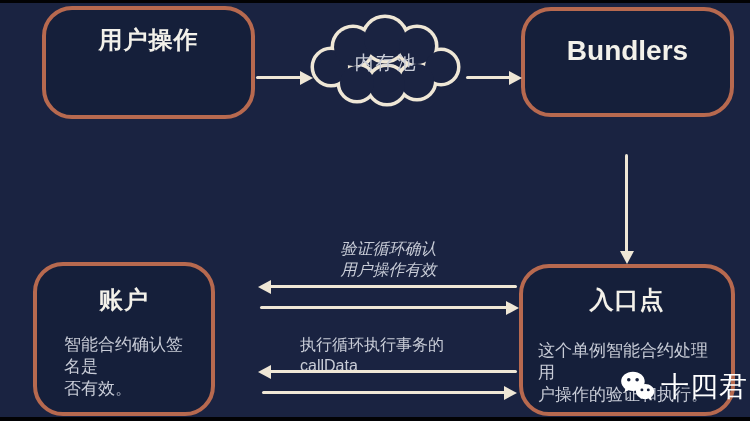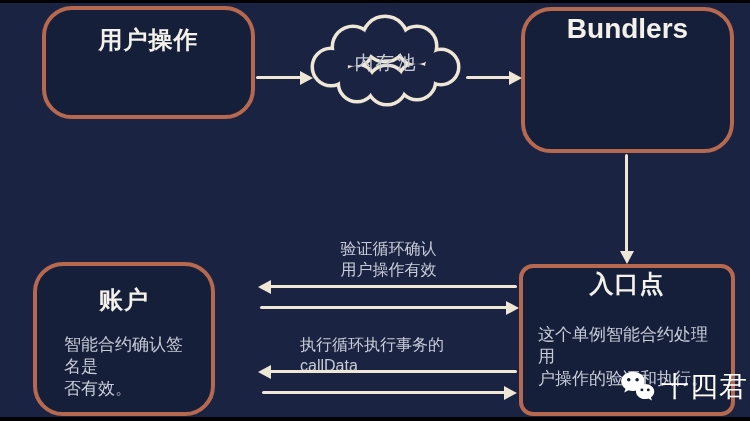--- a/index.html
+++ b/index.html
@@ -31,28 +31,28 @@
     font-weight:bold;font-size:24px;letter-spacing:1px;
   }
   .box-body{
     color:var(--body-text);font-size:17px;line-height:22px;
     white-space:pre-line;text-align:left;
   }
 
   .box-user{left:42px;top:6px;width:213px;height:113px;padding-top:14px;}
   .box-user .box-body{margin:10px 14px 0 17px;}
 
-  .box-bundlers{left:521px;top:7px;width:213px;height:146px;padding-top:2px;}
+  .box-bundlers{left:521px;top:7px;width:213px;height:110px;padding-top:24px;}
   .box-bundlers .box-title{font-size:28px;letter-spacing:0;}
   .box-bundlers .box-body{margin:8px 10px 0 16px;}
 
   .box-account{left:33px;top:262px;width:182px;height:154px;padding-top:18px;}
   .box-account .box-body{margin:18px 14px 0 27px;}
 
-  .box-entry{left:519px;top:264px;width:216px;height:152px;border-radius:14px;}
+  .box-entry{left:519px;top:264px;width:216px;height:152px;padding-top:16px;}
   .box-entry .box-body{margin:24px 8px 0 15px;}
 
   .cloud{position:absolute;left:301px;top:14px;width:170px;height:96px;}
   .cloud svg{position:absolute;left:0;top:0;overflow:visible;}
   .cloud-label{
     position:absolute;left:0;top:0;width:100%;height:100%;
     display:flex;align-items:center;justify-content:center;
     color:var(--body-text);font-size:19px;letter-spacing:2px;padding-top:2px;box-sizing:border-box;
   }
 
@@ -153,21 +153,21 @@
   <div class="arrow h to-right" style="left:466px;top:76px;width:54px;">
     <span class="shaft"></span>
     <span class="head right"></span>
   </div>
 
   <div class="arrow v" style="left:625px;top:154px;height:109px;">
     <span class="shaft"></span>
     <span class="head down"></span>
   </div>
 
-  <div class="edge-label center" style="left:296px;top:238px;width:185px;">验证循环确认
+  <div class="edge-label center" style="left:296px;top:238px;width:185px;font-style:italic;">验证循环确认
 用户操作有效</div>
   <div class="arrow h to-left" style="left:260px;top:285px;width:257px;">
     <span class="shaft"></span>
     <span class="head left"></span>
   </div>
   <div class="arrow h to-right" style="left:260px;top:306px;width:257px;">
     <span class="shaft"></span>
     <span class="head right"></span>
   </div>
 

